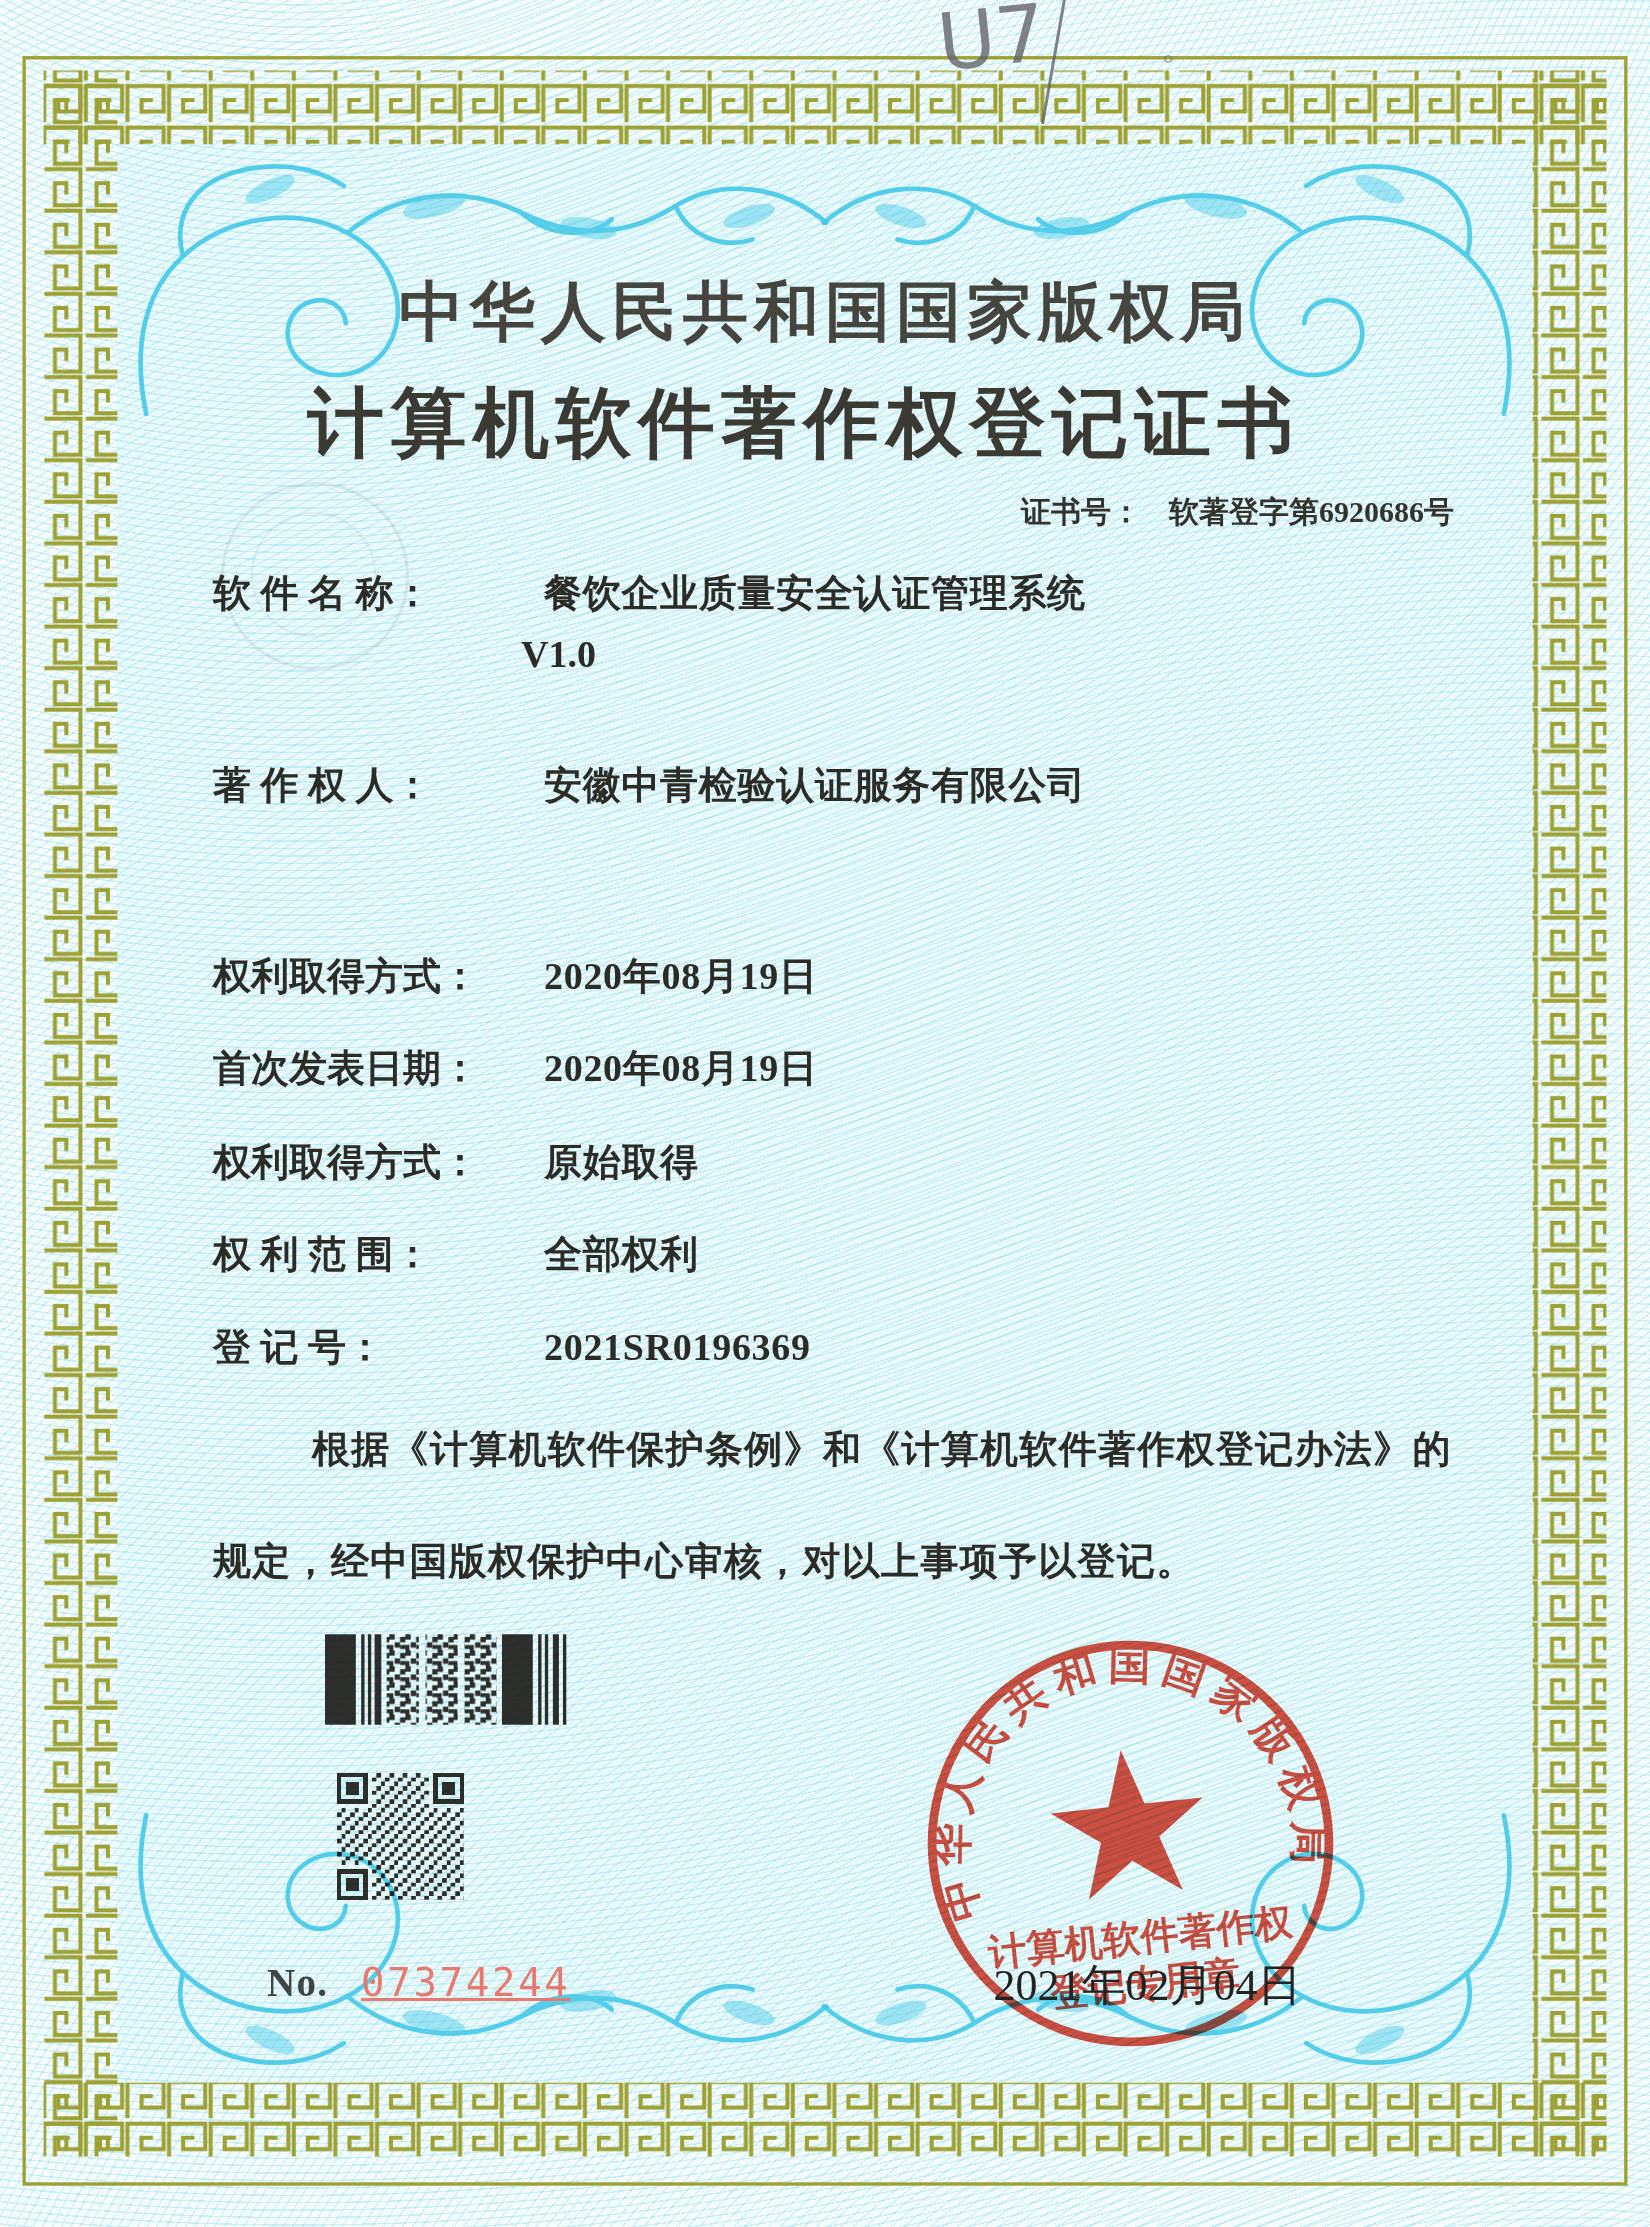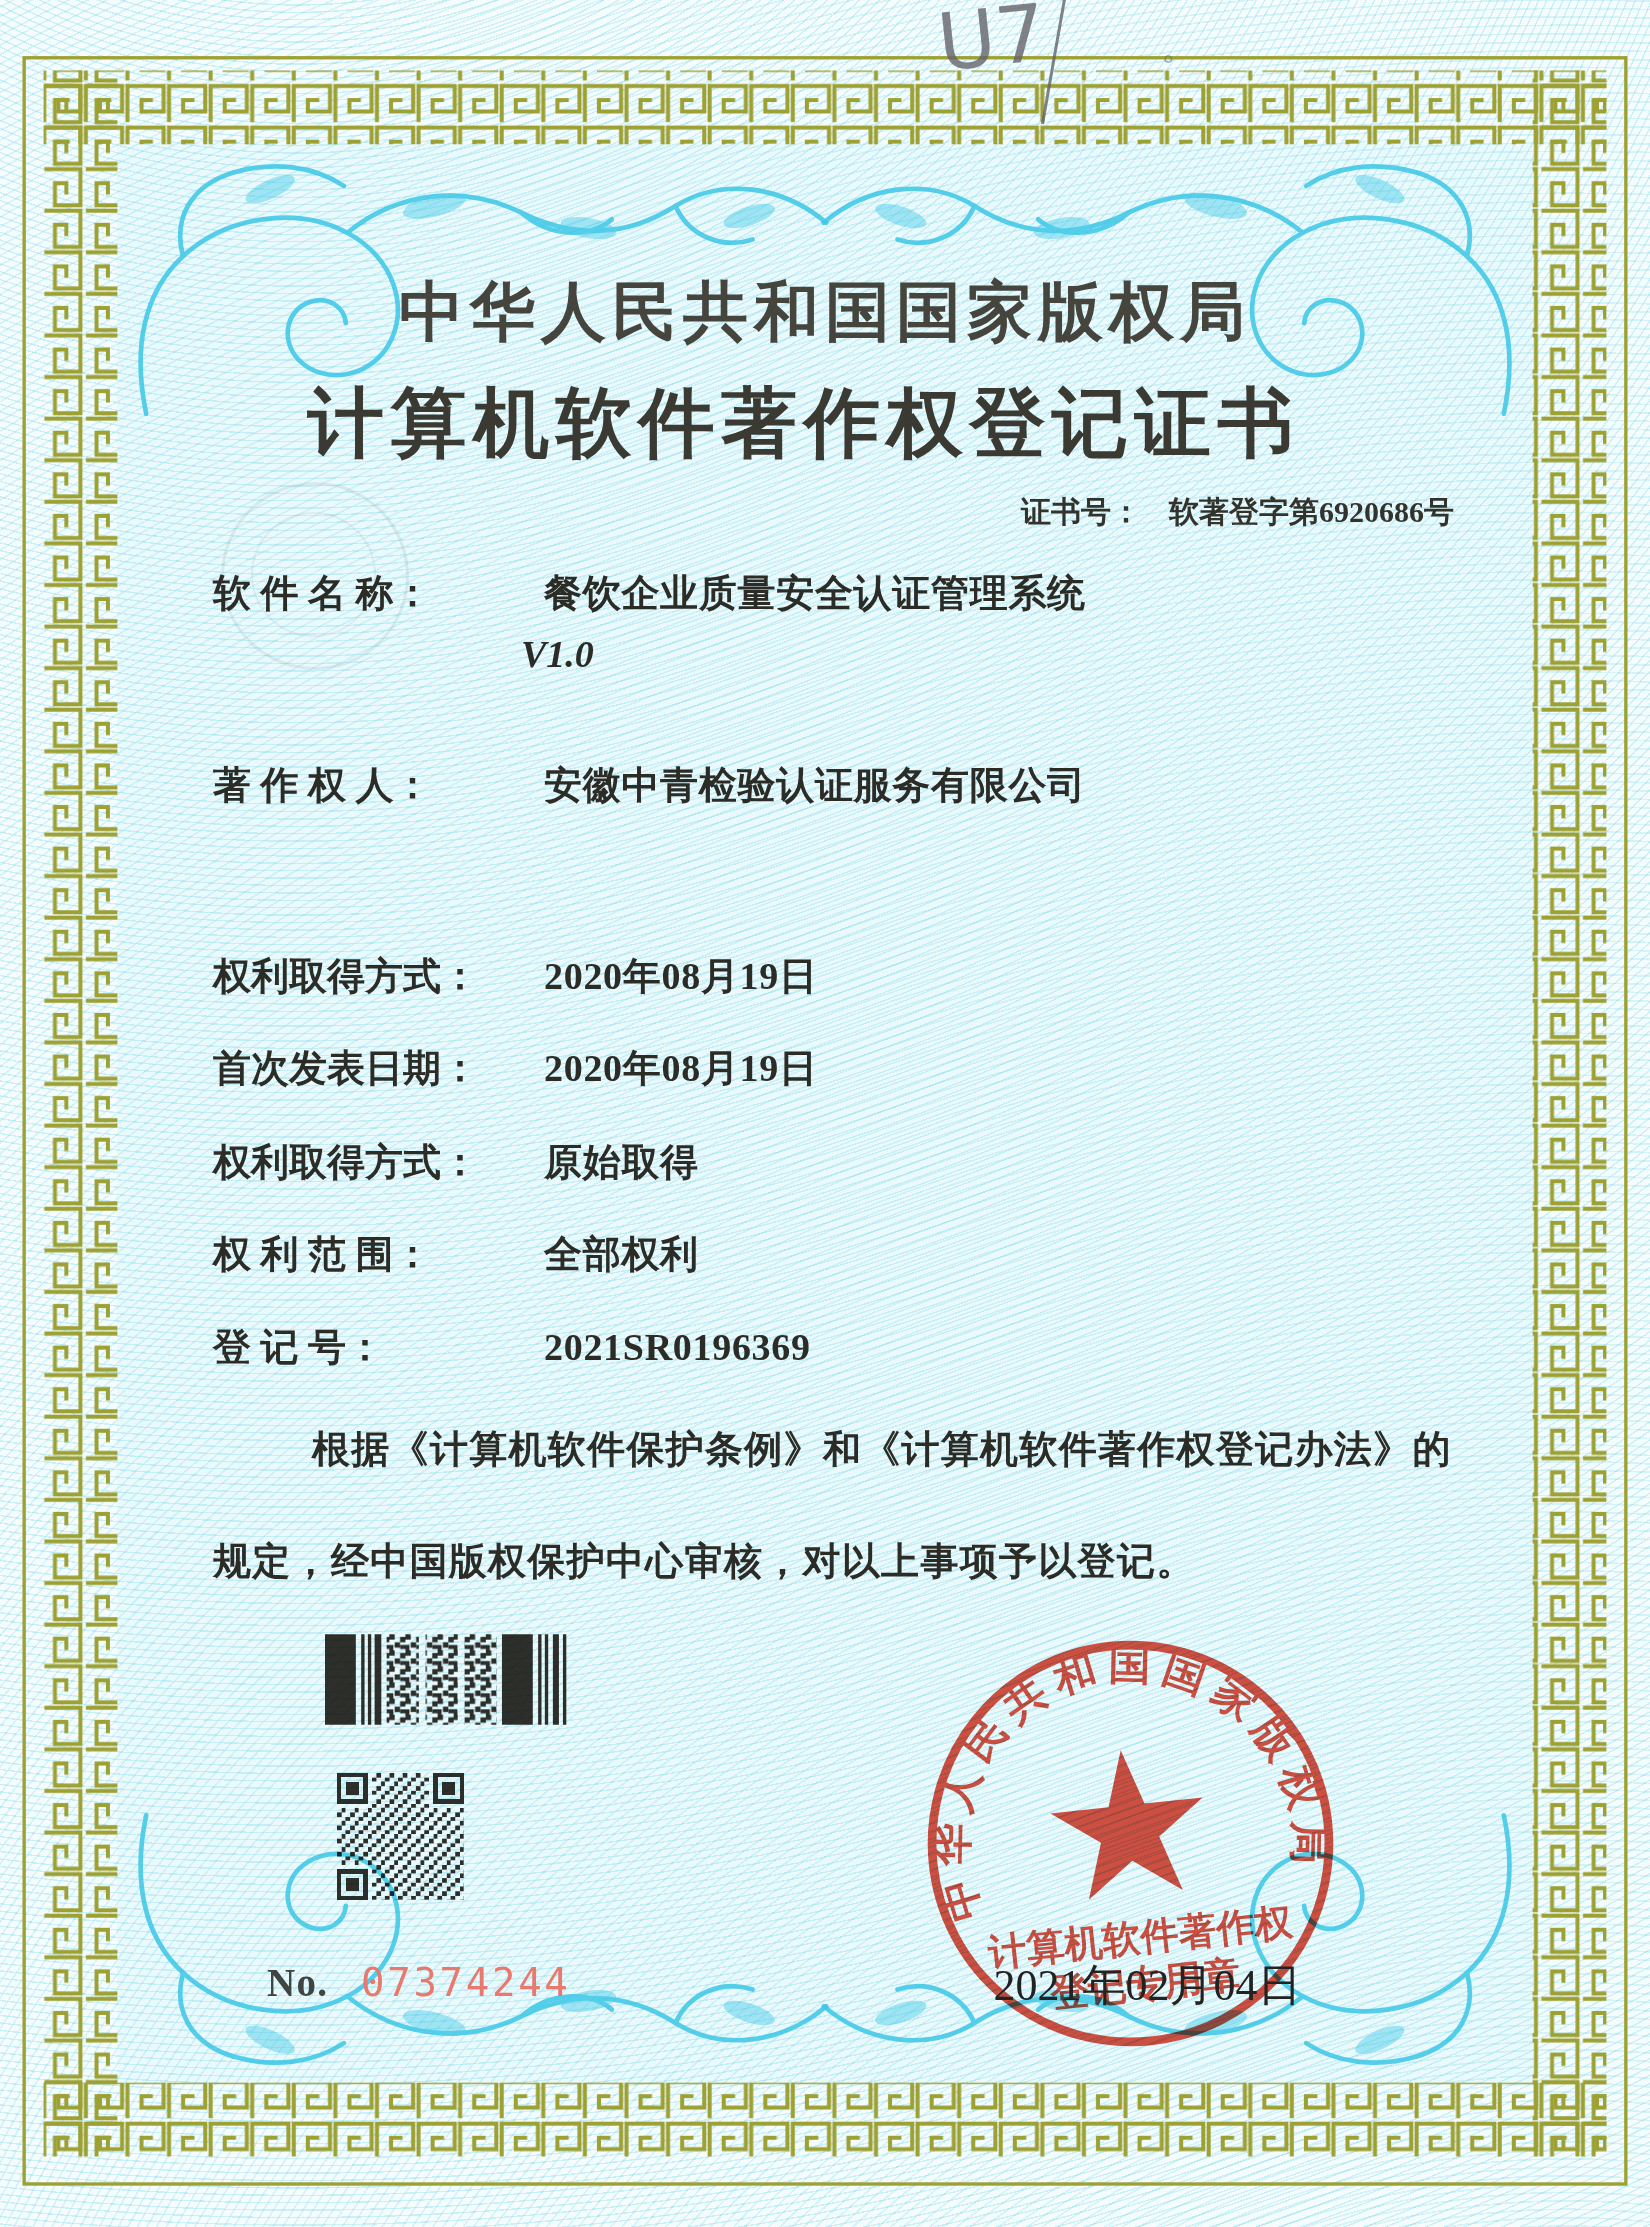--- a/index.html
+++ b/index.html
@@ -40,37 +40,37 @@
     position:absolute;left:0;top:373px;width:1608px;text-align:center;
     font-size:76px;font-weight:700;letter-spacing:6.7px;color:#3a3a33;margin:0;
   }
   .certno{
     position:absolute;top:492px;right:196px;font-size:30px;font-weight:700;color:#33332d;
   }
   .certno .gap{display:inline-block;width:28px;}
   .frow{position:absolute;left:213px;font-size:38px;font-weight:700;color:#2c2c27;white-space:nowrap;}
   .flabel{display:inline-block;width:307px;}
   .fvalue{letter-spacing:0.7px;margin-left:24px;}
-  .r0{top:568px;} .r0b{top:632px;left:521px;font-style:italic;}
+  .r0{top:568px;} .r0b{top:632px;left:521px;}
   .r1{top:760px;} .r2{top:951px;} .r3{top:1043px;}
   .r4{top:1137px;} .r5{top:1229px;} .r6{top:1322px;}
   .stmt{
     position:absolute;left:213px;width:1241px;font-size:38px;font-weight:700;
     color:#2c2c27;letter-spacing:1.3px;white-space:nowrap;
   }
   .s1{top:1408px;padding-left:99px;margin-top:16px;}
   .s2{top:1536px;}
   .barcode{position:absolute;left:325px;top:1634px;mix-blend-mode:multiply;}
   .qrcode{position:absolute;left:337px;top:1773px;mix-blend-mode:multiply;}
   .seal{position:absolute;left:916px;top:1629px;opacity:0.93;mix-blend-mode:multiply;}
   .serial{position:absolute;left:267px;top:1960px;font-size:39px;white-space:nowrap;}
   .serial .no-label{color:#3f4540;font-weight:700;letter-spacing:1.3px;}
   .serial .no-number{
     color:#e8796e;font-family:"DejaVu Sans Mono","Liberation Mono",monospace;
-    font-weight:400;letter-spacing:2.7px;margin-left:23px;
+    font-weight:400;letter-spacing:2.7px;margin-left:23px;text-decoration:underline;
   }
   .issue-date{
     position:absolute;left:980px;top:1956px;width:335px;text-align:center;
     font-size:44px;font-weight:400;color:#222220;z-index:5;
   }
   .handwriting{position:absolute;left:938px;top:-8px;color:#63636b;opacity:0.8;z-index:6;}
   .hw-text{
     font-family:"DejaVu Sans",sans-serif;font-size:79px;font-weight:400;
     transform:rotate(-6deg);display:inline-block;
   }

